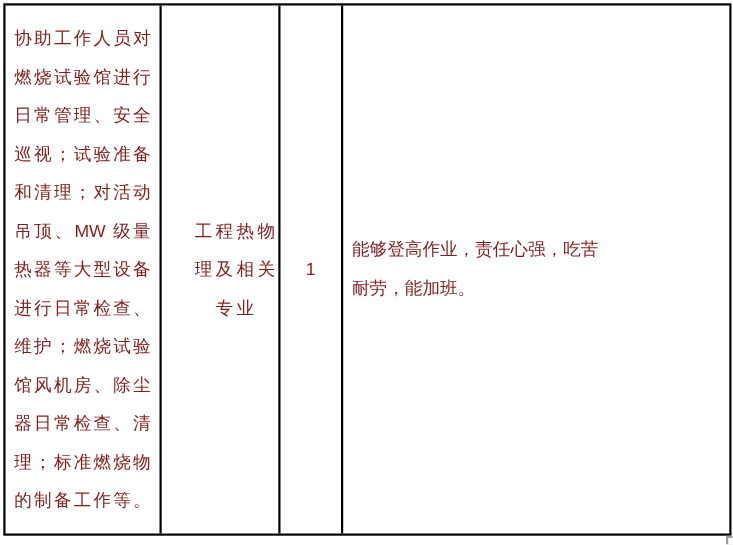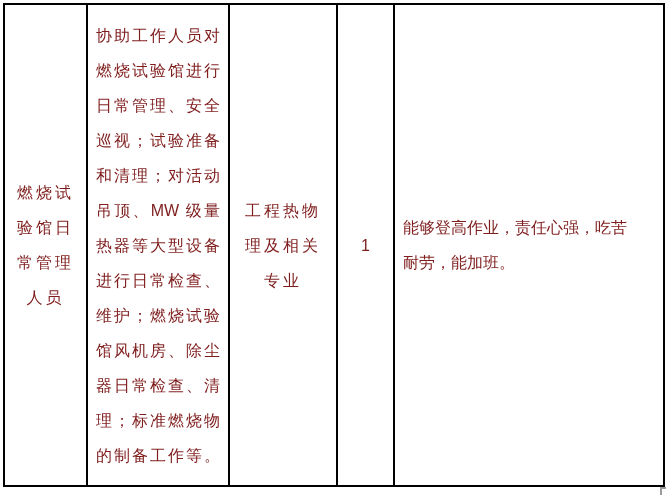--- a/index.html
+++ b/index.html
@@ -31,21 +31,21 @@
     box-sizing: border-box;
     border-right: 2px solid #000000;
     display: flex;
     align-items: center;
     justify-content: center;
     overflow: hidden;
   }
   .cell:last-child { border-right: none; }
   .c1 { width: 83px;  }
   .c2 { width: 142px; }
-  .c3 { width: 108px; }
+  .c3 { width: 108px; justify-content: flex-end; }
   .c4 { width: 57px;  }
   .c5 { width: 268px; }
   .txt {
     font-size: 16px;
     line-height: 35px;
     color: #7f1d1d;
     white-space: pre-line;
   }
   .center { text-align: center; }
   .ls { letter-spacing: 3px; }
@@ -71,26 +71,20 @@
     box-sizing: border-box;
     border: 2px solid #9a9a9a;
     background: transparent;
   }
 </style>
 </head>
 <body>
 
 <div class="canvas">
   <div class="job-table">
-    <div class="cell c1">
-      <div class="txt center ls">燃烧试
-验馆日
-常管理
-人员</div>
-    </div>
     <div class="cell c2">
       <div class="txt">协助工作人员对
 燃烧试验馆进行
 日常管理、安全
 巡视；试验准备
 和清理；对活动
 吊顶、MW 级量
 热器等大型设备
 进行日常检查、
 维护；燃烧试验

